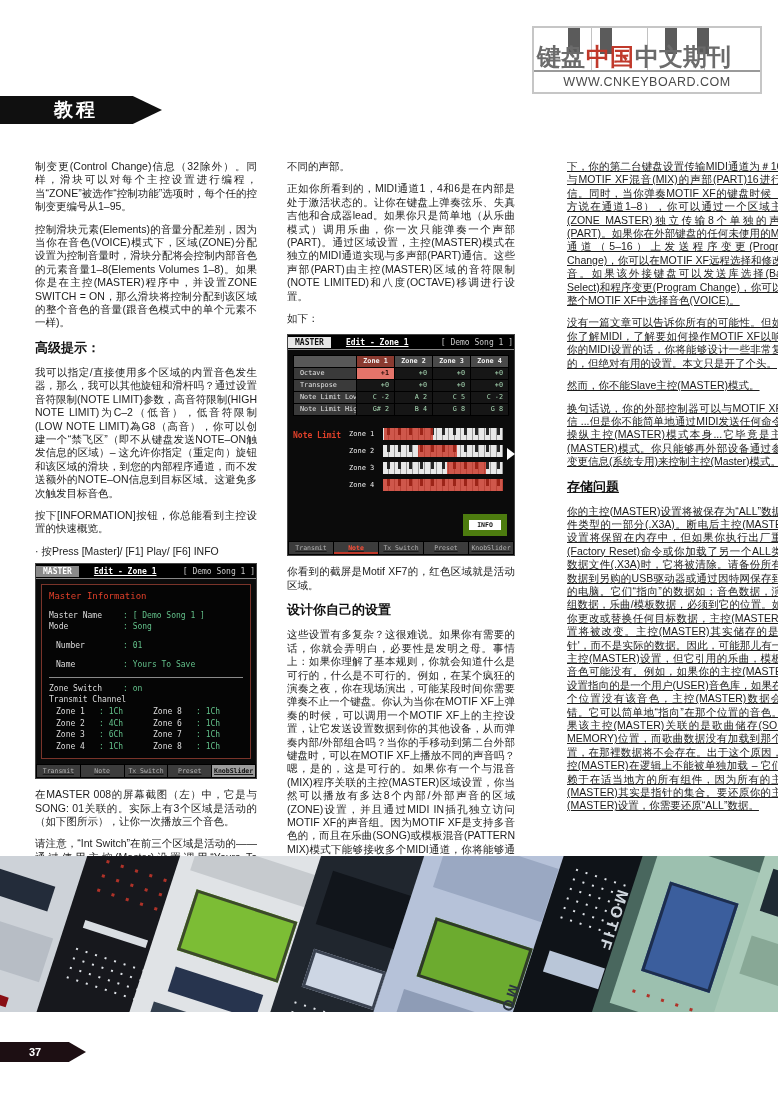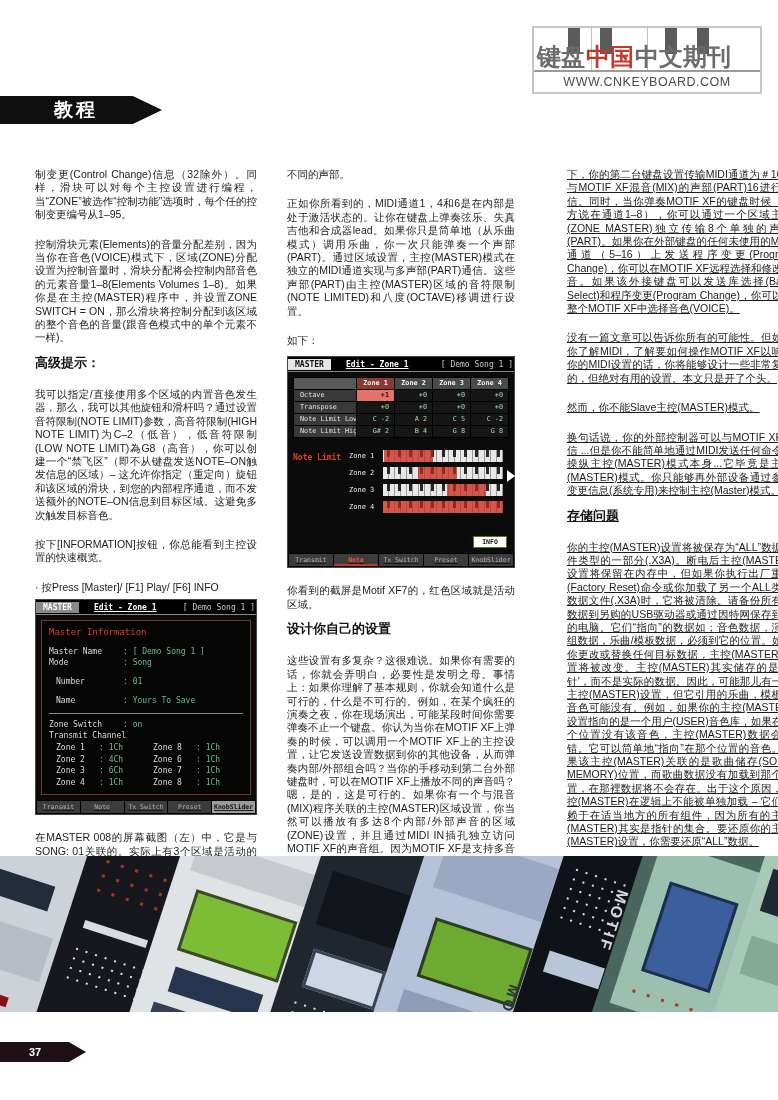--- a/index.html
+++ b/index.html
@@ -21,21 +21,21 @@
   
   .section-banner{position:absolute;left:0;top:96px;width:162px;height:28px;background:#101010;
                   clip-path:polygon(0 0,82% 0,100% 50%,82% 100%,0 100%);display:flex;align-items:center;}
   .section-banner span{color:#fff;font-weight:bold;font-size:19px;letter-spacing:3px;padding-left:54px;}
 
   
   .col{position:absolute;top:152px;color:#1c1c1c;}
   .col1{left:35px;width:222px;}
   .col2{left:287px;width:228px;}
   .col3{left:567px;width:226px;text-decoration:underline;}
-  .col p{margin:16px 0 9px;font-size:10.5px;line-height:13.4px;text-align:justify;}
+  .col p{margin:8px 0 9px;font-size:10.5px;line-height:13.4px;text-align:justify;}
   .col h3{margin:2px 0 9px;font-size:13px;color:#111;}
   .col .bullet{margin-bottom:5px;text-align:left;}
   .caption{margin-top:2px;}
 
   
   .shot{background:#0b0b0b;font-family:"DejaVu Sans Mono",monospace;margin:2px 0 9px;border:1px solid #444;}
   .shot-titlebar{display:flex;align-items:center;height:14px;background:#000;border-bottom:1px solid #888;font-size:8px;}
   .tb-mode{background:#8a8a8a;color:#fff;font-weight:bold;padding:1px 7px;}
   .shot2 .tb-mode{background:#e6e6e6;color:#111;}
   .tb-screen{color:#fff;padding-left:15px;font-weight:bold;text-decoration:underline;}
@@ -75,21 +75,21 @@
   .nl-zones{flex:1;padding-right:6px;}
   .nl-row{display:flex;align-items:center;margin-bottom:5px;}
   .z-lbl{width:34px;color:#ededed;font-size:7px;flex:none;}
   .kb{position:relative;flex:1;height:12px;background:repeating-linear-gradient(90deg,#e8e8e8 0 5px,#9a9a9a 5px 6px);overflow:hidden;}
   .kb::after{content:"";position:absolute;left:0;right:0;top:0;height:55%;z-index:1;
              background:repeating-linear-gradient(90deg,transparent 0 4px,#262626 4px 7px,transparent 7px 11px);}
   .range{position:absolute;top:0;bottom:0;background:rgba(198,36,20,.74);z-index:2;}
   .r1{left:1%;width:41%;} .r2{left:29%;width:33%;} .r3{left:53%;width:33%;} .r4{left:0;width:100%;}
   .s2-arrow{position:absolute;right:-1px;top:98px;width:0;height:0;
             border-top:6px solid transparent;border-bottom:6px solid transparent;border-left:8px solid #fff;}
-  .s2-info{display:block;margin:8px 2px 3px auto;width:32px;background:#fff;color:#111;border:1px solid #4d7c0f;
+  .s2-info{display:block;margin:8px 2px 3px auto;width:32px;background:#fff;color:#111;border:6px solid #4d7c0f;
            font-size:6.5px;text-align:center;line-height:10px;font-weight:bold;}
 
   
   .photo{position:absolute;left:0;top:856px;width:778px;height:156px;overflow:hidden;background:#171b20;}
   .stripe{position:absolute;top:-95px;height:350px;transform:rotate(18deg);}
   .det{position:absolute;}
   .grid{background-image:repeating-linear-gradient(0deg,rgba(0,0,0,.28) 0 2px,transparent 2px 6px),
                          repeating-linear-gradient(90deg,rgba(0,0,0,.28) 0 2px,transparent 2px 7px);}
   .gridw{background-image:repeating-linear-gradient(0deg,rgba(255,255,255,.35) 0 2px,transparent 2px 6px),
                           repeating-linear-gradient(90deg,rgba(255,255,255,.35) 0 2px,transparent 2px 7px);}

